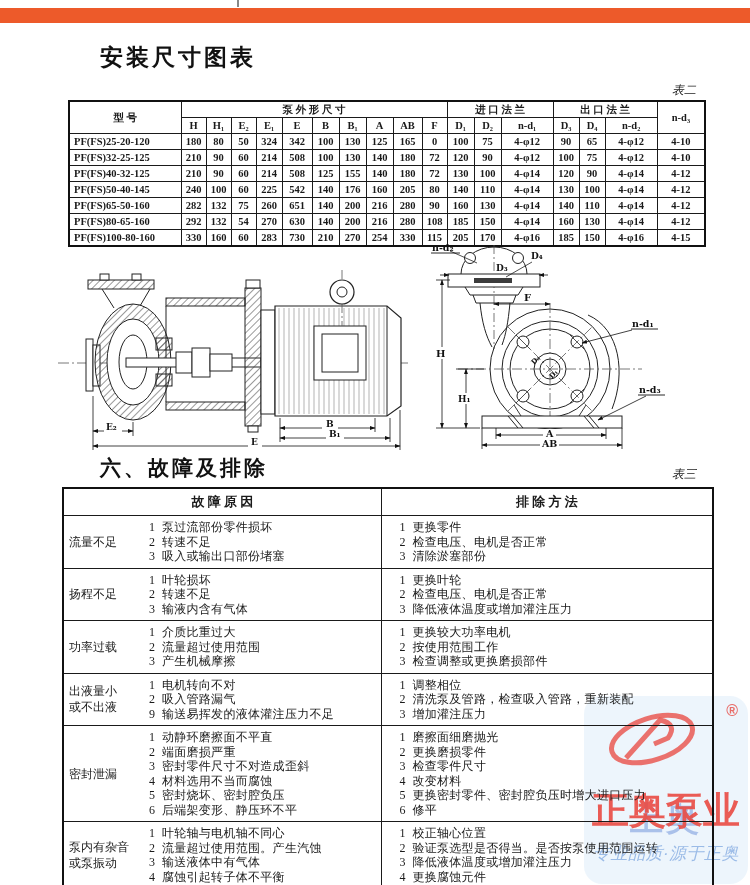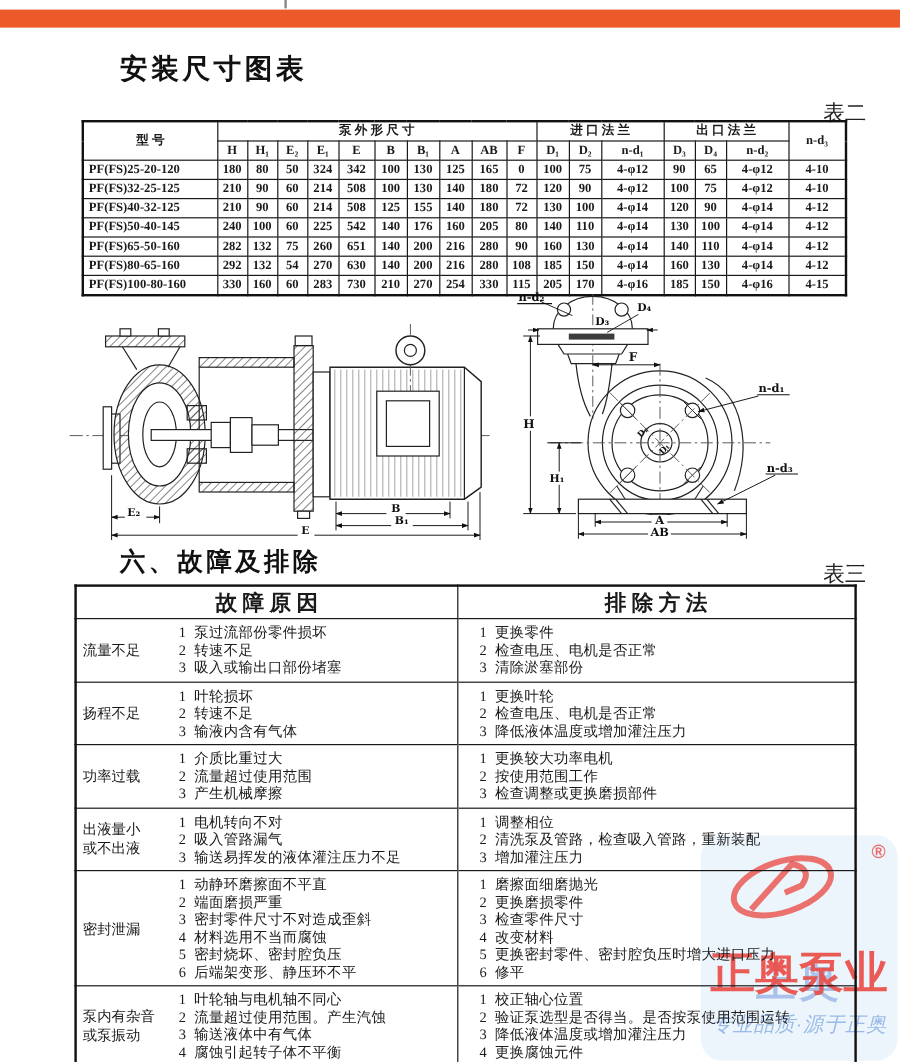--- a/index.html
+++ b/index.html
@@ -5,38 +5,38 @@
   html,body{margin:0;padding:0;}
   body{background:#e9e9e9;}
   .page{position:relative;width:750px;height:885px;background:#ffffff;overflow:hidden;
         font-family:"Liberation Serif","DejaVu Serif",serif;color:#1a1a1a;}
   .top-bar{position:absolute;left:0;top:8px;width:750px;height:15px;background:#ed5a2a;}
   .reg-tick{position:absolute;left:237px;top:0;width:2px;height:7px;background:#888;}
 
   .sec-title{position:absolute;left:62px;font-weight:bold;letter-spacing:3px;color:#111;margin-left:38px;}
   #title1{top:42px;font-size:23px;}
   #title2{top:454px;font-size:21px;}
-  .tbl-tag{position:absolute;font-size:18px;color:#222;margin-left:14px;}
+  .tbl-tag{position:absolute;font-size:12px;font-style:italic;color:#222;}
   #tag2{left:672px;top:82px;}
   #tag3{left:672px;top:466px;}
 
   
   table{border-collapse:collapse;}
   #dim-table{position:absolute;left:68px;top:100px;width:592px;table-layout:fixed;
              font-size:10.5px;z-index:1;}
   #dim-table th,#dim-table td{border:1px solid #1a1a1a;text-align:center;padding:0;
              height:15px;line-height:13px;font-weight:bold;overflow:hidden;white-space:nowrap;}
   #dim-table{border:2px solid #111;}
   #dim-table th{font-weight:bold;}
   #dim-table td.model{text-align:left;padding-left:4px;}
 
   
   #fault-table{position:absolute;left:62px;top:487px;width:650px;table-layout:fixed;
                font-size:12px;z-index:1;background:transparent;border:2px solid #111;}
-  #fault-table th{border:1px solid #1a1a1a;height:24px;font-size:18px;font-weight:bold;
+  #fault-table th{border:1px solid #1a1a1a;height:24px;font-size:13px;font-weight:bold;
                   }
   #fault-table td{border-top:1px solid #1a1a1a;vertical-align:middle;padding:4px 2px;}
   #fault-table td.flabel{width:82px;white-space:pre-line;line-height:16px;padding-left:5px;}
   #fault-table td.causes{border-left:none;padding-left:4px;}
   #fault-table td.remedies{border-left:1px solid #1a1a1a;padding-left:18px;}
   .fline{white-space:pre-wrap;line-height:14.5px;letter-spacing:.3px;}
 
   
   .drawing{position:absolute;z-index:1;}
   #side-view{left:56px;top:246px;}
@@ -507,21 +507,21 @@
             <div class="fline">2  按使用范围工作</div>
             <div class="fline">3  检查调整或更换磨损部件</div>
           </td>
         </tr>
         <tr>
           <td class="flabel">出液量小
 或不出液</td>
           <td class="causes">
             <div class="fline">1  电机转向不对</div>
             <div class="fline">2  吸入管路漏气</div>
-            <div class="fline">3  输送易挥发的液体灌注压力不足</div>
+            <div class="fline">9  输送易挥发的液体灌注压力不足</div>
           </td>
           <td class="remedies">
             <div class="fline">1  调整相位</div>
             <div class="fline">2  清洗泵及管路，检查吸入管路，重新装配</div>
             <div class="fline">3  增加灌注压力</div>
           </td>
         </tr>
         <tr>
           <td class="flabel">密封泄漏</td>
           <td class="causes">

